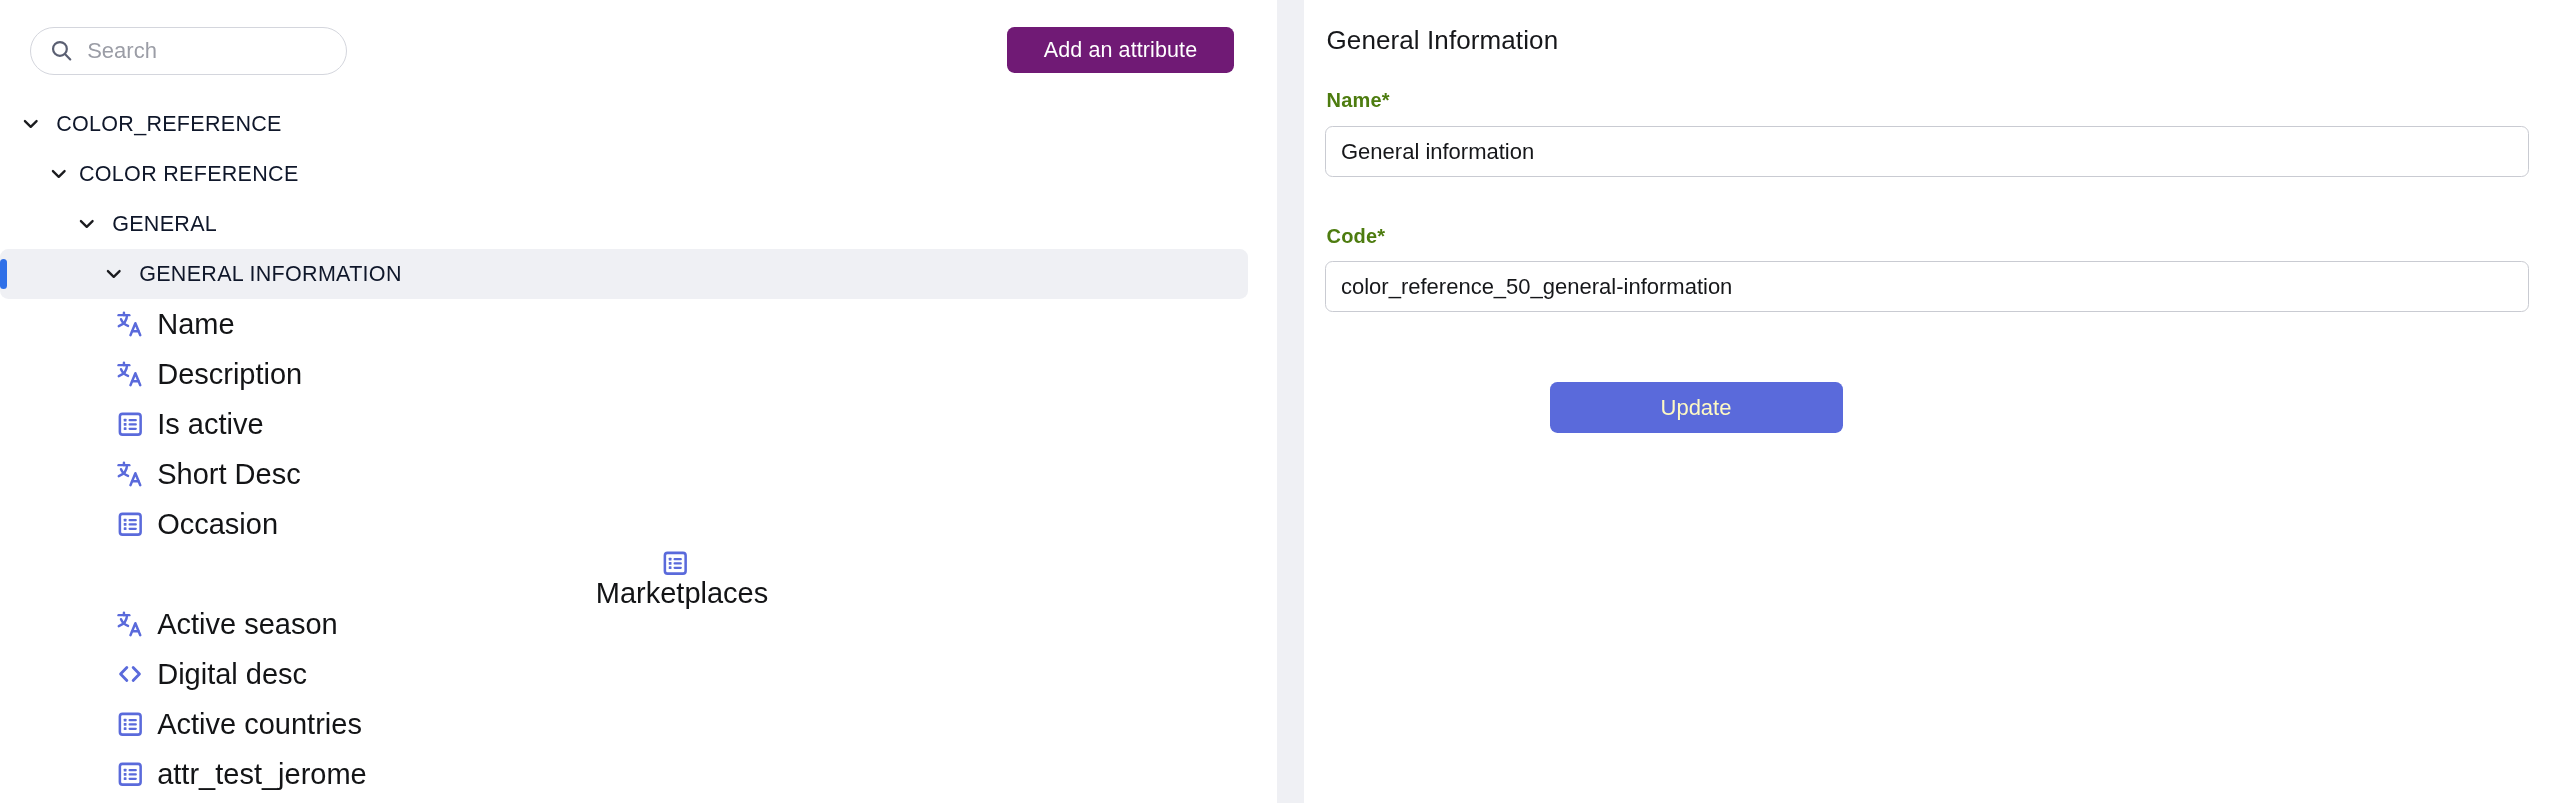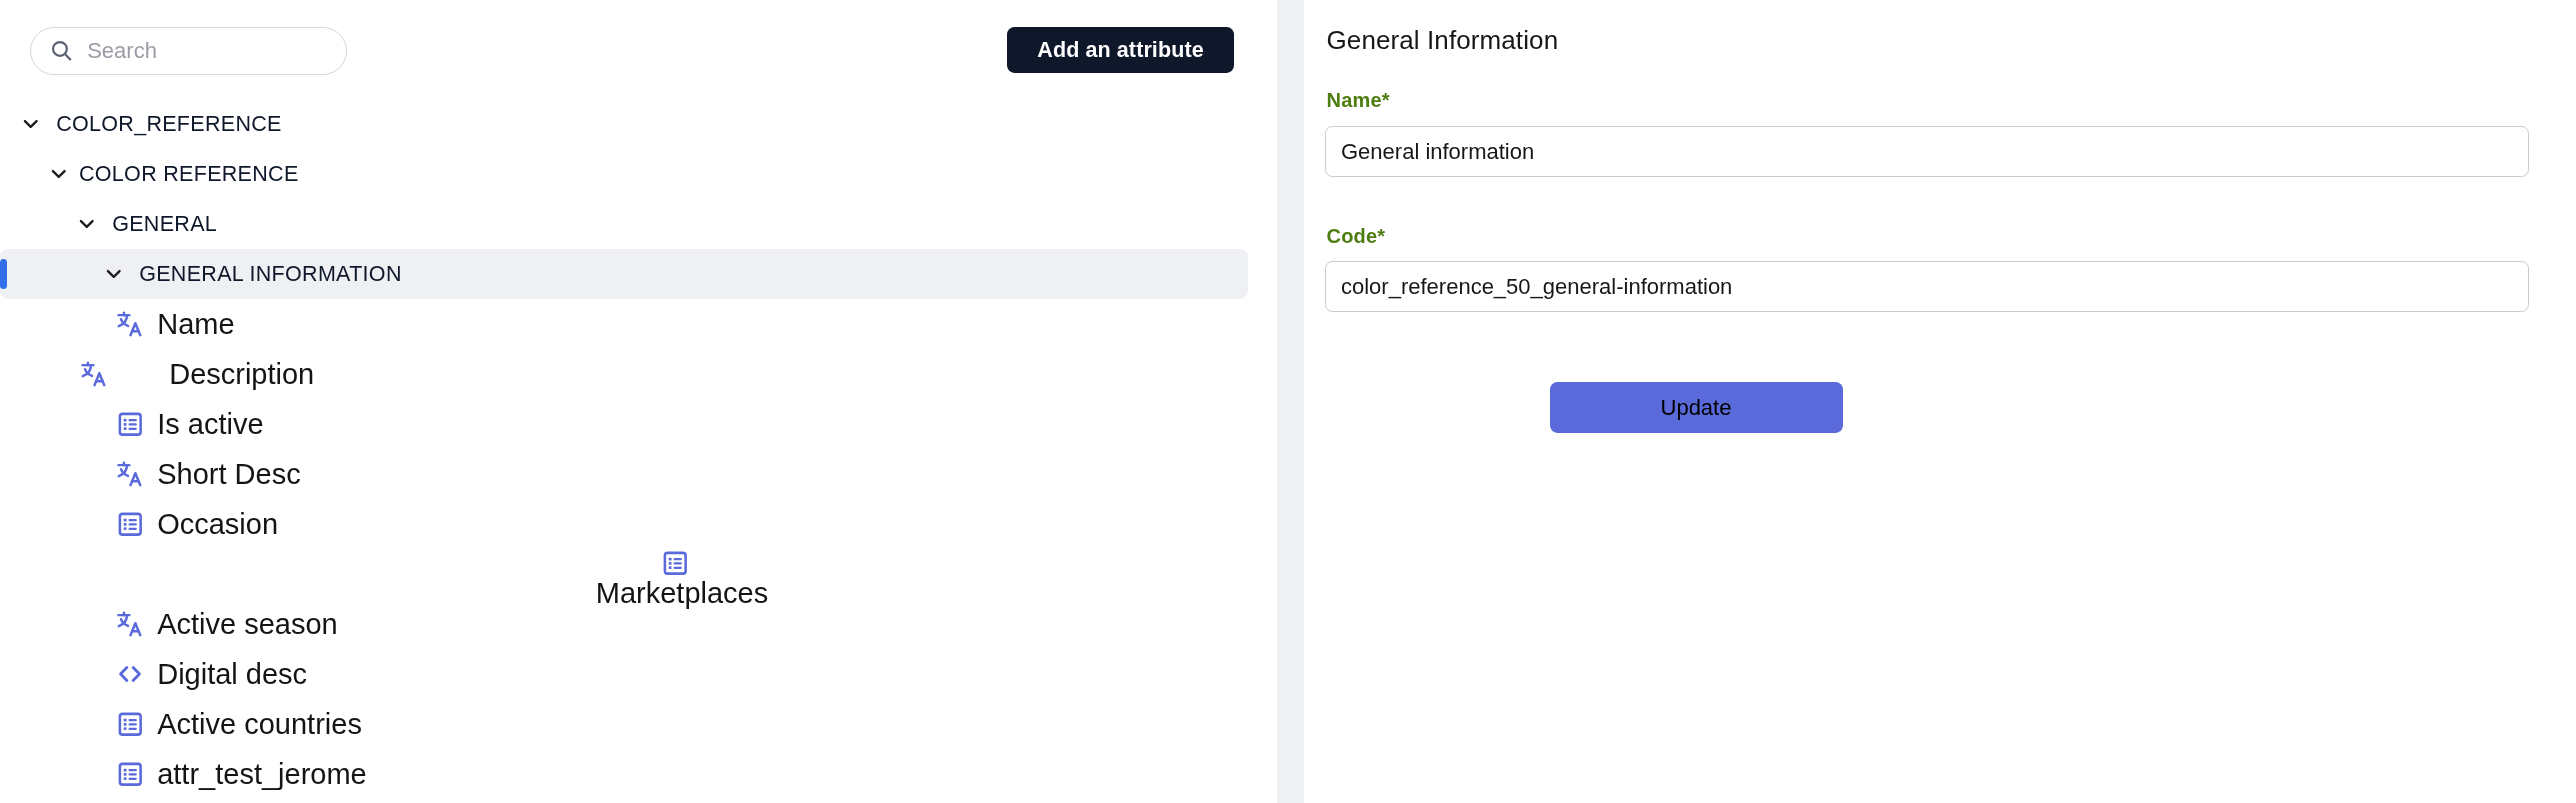--- a/index.html
+++ b/index.html
@@ -59,27 +59,27 @@
     padding: 0;
   }
   .search-input::placeholder { color: #9b9da6; }
 
   .add-attr-btn {
     position: absolute;
     left: 1007px;
     top: 27px;
     width: 227px;
     height: 46px;
-    background: #0f172a;
+    background: #701a75;
     color: #ffffff;
     border: none;
     border-radius: 7.4px;
     font-family: "Liberation Sans", sans-serif;
     font-size: 21.5px;
-    font-weight: 700;
+    font-weight: 400;
     cursor: pointer;
     letter-spacing: 0.1px;
   }
 
   
   #tree {
     position: absolute;
     left: 0;
     top: 99px;
     width: 1277px;
@@ -193,21 +193,21 @@
   .text-input.name { top: 126px; }
   .text-input.code { top: 261px; }
 
   .update-btn {
     position: absolute;
     left: 246px;
     top: 382px;
     width: 293px;
     height: 51px;
     background: #5a6adb;
-    color: #000000;
+    color: #fef9c3;
     border: none;
     border-radius: 7.4px;
     font-family: "Liberation Sans", sans-serif;
     font-size: 22px;
     cursor: pointer;
   }
 </style>
 </head>
 <body>
 
@@ -270,21 +270,21 @@
               <path d="M2.2 4.4 H11.4" stroke="#5a6adb" stroke-width="2.1" stroke-linecap="round"></path>
               <path d="M6.8 2.4 V4.4" stroke="#5a6adb" stroke-width="2.1" stroke-linecap="round"></path>
               <path d="M9.4 4.4 C9.4 9.0 6.6 12.2 2.4 13.9" stroke="#5a6adb" stroke-width="2.1" stroke-linecap="round" stroke-linejoin="round"></path>
               <path d="M4.3 7.9 C5.4 10.6 7.6 12.6 10.3 13.6" stroke="#5a6adb" stroke-width="2.1" stroke-linecap="round" stroke-linejoin="round"></path>
               <path d="M12.4 21.6 L16.6 11.3 L20.8 21.6" stroke="#5a6adb" stroke-width="2.1" stroke-linecap="round" stroke-linejoin="round"></path>
               <path d="M13.9 18.2 H19.3" stroke="#5a6adb" stroke-width="2.1" stroke-linecap="round"></path>
             </svg>
           </span>
           <span class="attr-label">Name</span>
         </div>
-        <div class="tree-row" style="padding-left: 80px; gap: 48px;">
+        <div class="tree-row" style="padding-left: 116px;">
           <span class="attr-icon">
             <svg width="28" height="28" viewBox="0 0 24 24" fill="none">
               <path d="M2.2 4.4 H11.4" stroke="#5a6adb" stroke-width="2.1" stroke-linecap="round"></path>
               <path d="M6.8 2.4 V4.4" stroke="#5a6adb" stroke-width="2.1" stroke-linecap="round"></path>
               <path d="M9.4 4.4 C9.4 9.0 6.6 12.2 2.4 13.9" stroke="#5a6adb" stroke-width="2.1" stroke-linecap="round" stroke-linejoin="round"></path>
               <path d="M4.3 7.9 C5.4 10.6 7.6 12.6 10.3 13.6" stroke="#5a6adb" stroke-width="2.1" stroke-linecap="round" stroke-linejoin="round"></path>
               <path d="M12.4 21.6 L16.6 11.3 L20.8 21.6" stroke="#5a6adb" stroke-width="2.1" stroke-linecap="round" stroke-linejoin="round"></path>
               <path d="M13.9 18.2 H19.3" stroke="#5a6adb" stroke-width="2.1" stroke-linecap="round"></path>
             </svg>
           </span>

